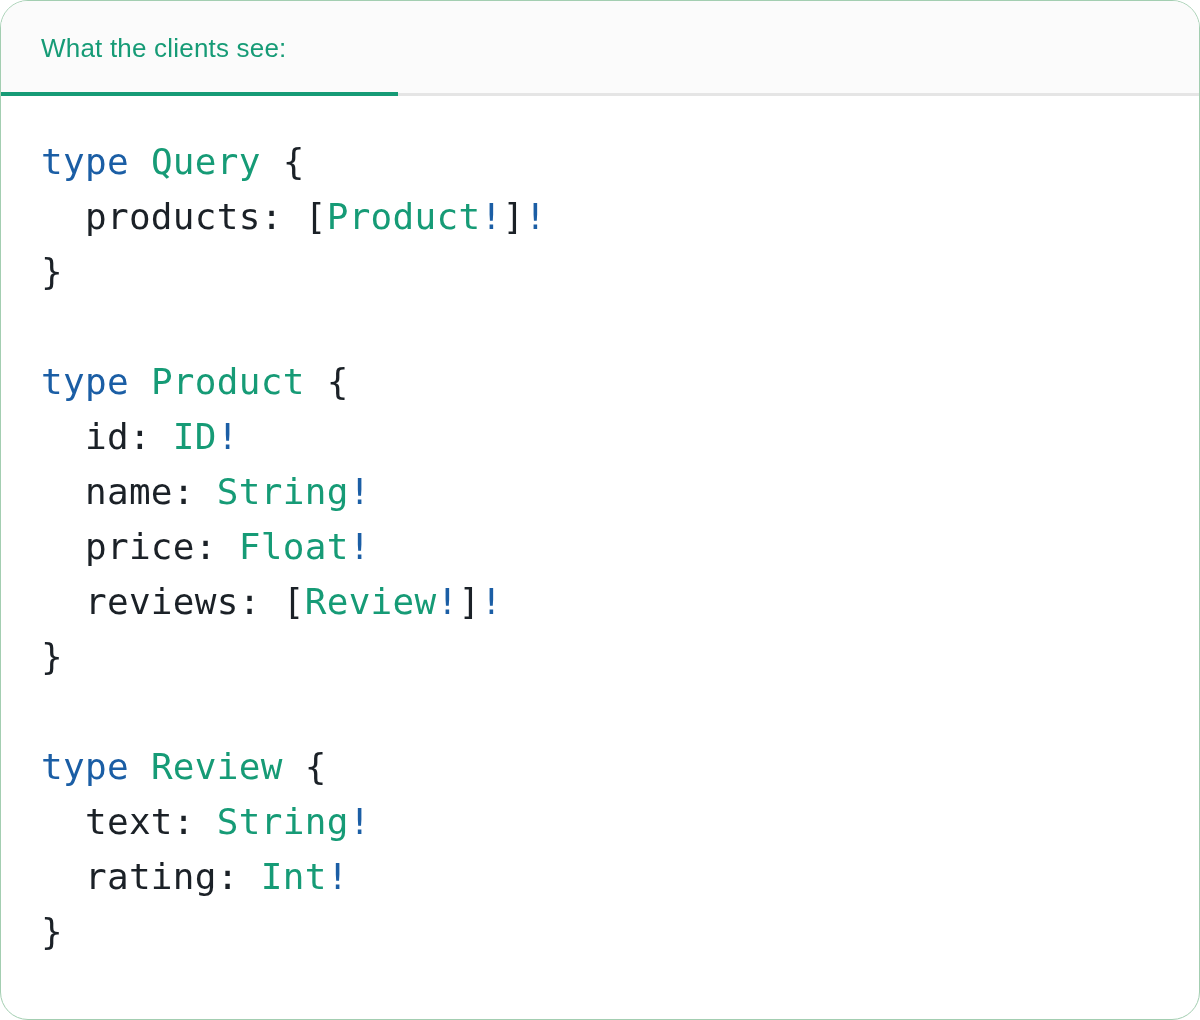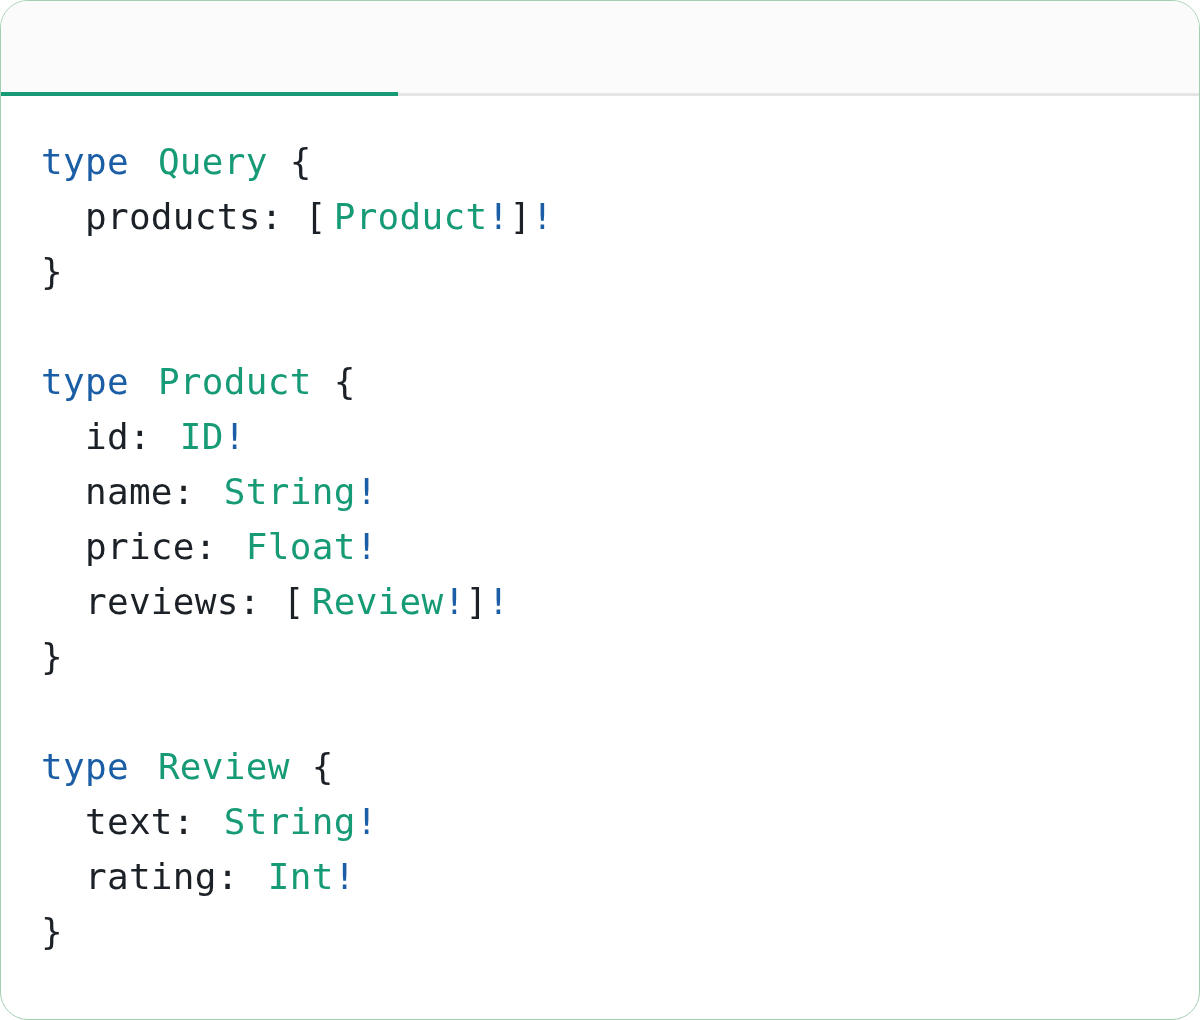--- a/index.html
+++ b/index.html
@@ -60,24 +60,27 @@
     font-size:36px;
     line-height:55px;
     letter-spacing:0.3px;
   }
   .code-line{
     height:55px;
     white-space:pre;
     color:var(--plain);
   }
   .tok-kw{color:var(--keyword);}
-  .tok-ty{color:var(--type);margin-left:7px;}
+  .tok-ty{color:var(--type);}
   .tok-pl{color:var(--plain);}
 </style>
 </head>
 <body>
 
 <div class="card">
   <div class="card-header">
+    <div class="tab">
+      <span class="tab-label">What the clients see:</span>
+    </div>
     <div class="tab-indicator"></div>
   </div>
   <pre class="code"><div class="code-line"><span class="tok-kw">type</span><span class="tok-pl"> </span><span class="tok-ty">Query</span><span class="tok-pl"> {</span></div><div class="code-line"><span class="tok-pl">  products: [</span><span class="tok-ty">Product</span><span class="tok-kw">!</span><span class="tok-pl">]</span><span class="tok-kw">!</span></div><div class="code-line"><span class="tok-pl">}</span></div><div class="code-line">&nbsp;</div><div class="code-line"><span class="tok-kw">type</span><span class="tok-pl"> </span><span class="tok-ty">Product</span><span class="tok-pl"> {</span></div><div class="code-line"><span class="tok-pl">  id: </span><span class="tok-ty">ID</span><span class="tok-kw">!</span></div><div class="code-line"><span class="tok-pl">  name: </span><span class="tok-ty">String</span><span class="tok-kw">!</span></div><div class="code-line"><span class="tok-pl">  price: </span><span class="tok-ty">Float</span><span class="tok-kw">!</span></div><div class="code-line"><span class="tok-pl">  reviews: [</span><span class="tok-ty">Review</span><span class="tok-kw">!</span><span class="tok-pl">]</span><span class="tok-kw">!</span></div><div class="code-line"><span class="tok-pl">}</span></div><div class="code-line">&nbsp;</div><div class="code-line"><span class="tok-kw">type</span><span class="tok-pl"> </span><span class="tok-ty">Review</span><span class="tok-pl"> {</span></div><div class="code-line"><span class="tok-pl">  text: </span><span class="tok-ty">String</span><span class="tok-kw">!</span></div><div class="code-line"><span class="tok-pl">  rating: </span><span class="tok-ty">Int</span><span class="tok-kw">!</span></div><div class="code-line"><span class="tok-pl">}</span></div></pre>
 </div>
 
 </body></html>

